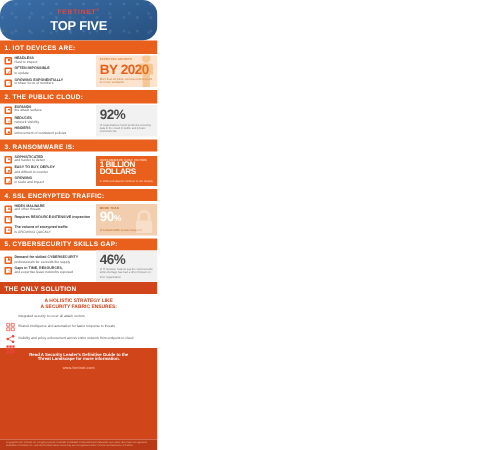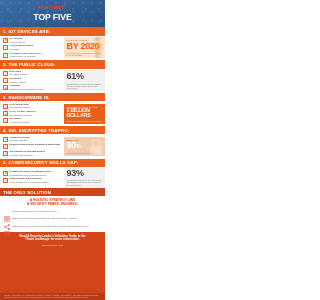--- a/index.html
+++ b/index.html
@@ -14,20 +14,21 @@
   .header{
     background:#2d5f96;
     background-image:
       radial-gradient(circle at 18% 30%, rgba(255,255,255,.10) 0 1px, transparent 1px),
       radial-gradient(circle at 62% 68%, rgba(255,255,255,.08) 0 1px, transparent 1px),
       linear-gradient(160deg,#3a6ea8 0%,#27517f 100%);
     background-size:9px 9px, 13px 13px, 100% 100%;
     padding:4px 3px 5px;
     text-align:center;
     flex:0 0 auto;
+    border-radius:10px;
   }
   .brand{
     color:#e8463a;font-weight:bold;font-size:4.4px;letter-spacing:.55px;
     margin:1px 0 2.5px;
   }
   .brand .tm{font-size:2.6px;vertical-align:super;}
   .htitle{
     color:#ffffff;font-weight:bold;font-size:8.6px;line-height:9.4px;
     letter-spacing:-.1px;text-transform:uppercase;
   }
@@ -191,21 +192,21 @@
         <div class="bline">
           <span class="bico">
               <svg viewBox="0 0 10 10">
                 <path d="M.8 2.4h3.1l.9 1.1h4.4v5.1H.8Z" fill="#e8601c"></path>
               </svg>
             </span>
           <span class="btxt"><b>HINDERS</b><span>enforcement of consistent policies</span></span>
         </div>
       </div>
       <div class="stat grey">
-        <div class="snum">61%</div>
+        <div class="snum">92%</div>
         <div class="sdesc">of organizations report problems securing data in the cloud in public and private environments</div>
       </div>
     </div>
   </div>
 
   <div class="sec">
     <div class="secbar">3. RANSOMWARE IS:</div>
     <div class="secbody">
       <div class="bullets">
         <div class="bline">
@@ -309,21 +310,21 @@
           <span class="bico">
               <svg viewBox="0 0 10 10">
                 <circle cx="5" cy="5" r="4" fill="none" stroke="#e8601c" stroke-width="1"></circle>
                 <path d="M5 2.6V5l2 1.2" stroke="#e8601c" stroke-width="1" fill="none"></path>
               </svg>
             </span>
           <span class="btxt"><b>Gaps in TIME, RESOURCES,</b><span>and expertise leave networks exposed</span></span>
         </div>
       </div>
       <div class="stat grey">
-        <div class="snum">93%</div>
+        <div class="snum">46%</div>
         <div class="sdesc">of IT decision makers say the cybersecurity skills shortage has had a direct impact on their organization</div>
       </div>
     </div>
   </div>
 
   <div class="sec">
     <div class="soltitle">THE ONLY SOLUTION</div>
     <div class="solhead">
       <div>A HOLISTIC STRATEGY LIKE</div>
       <div>A SECURITY FABRIC ENSURES:</div>

